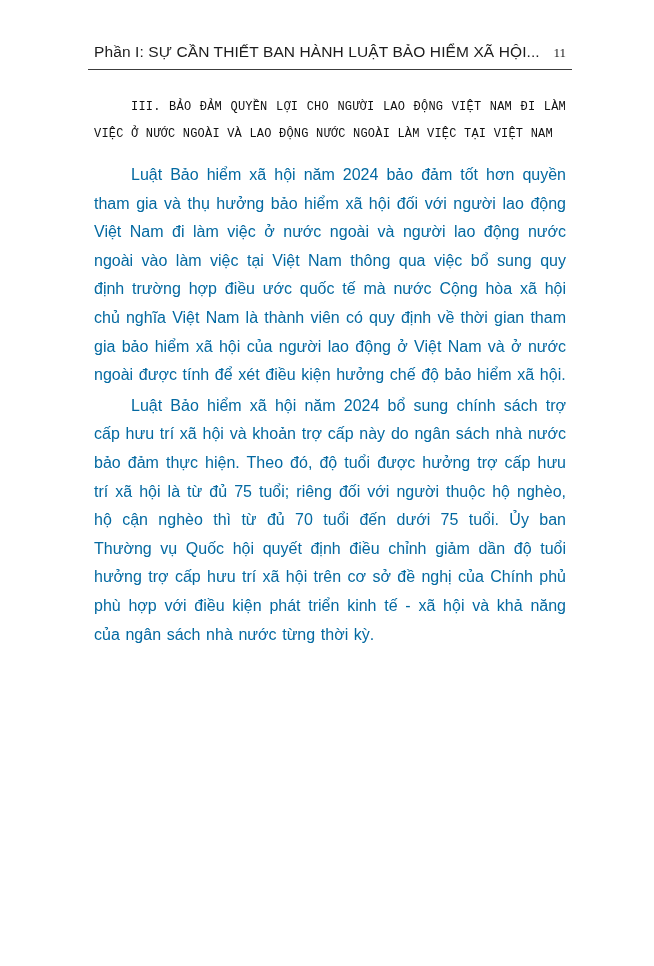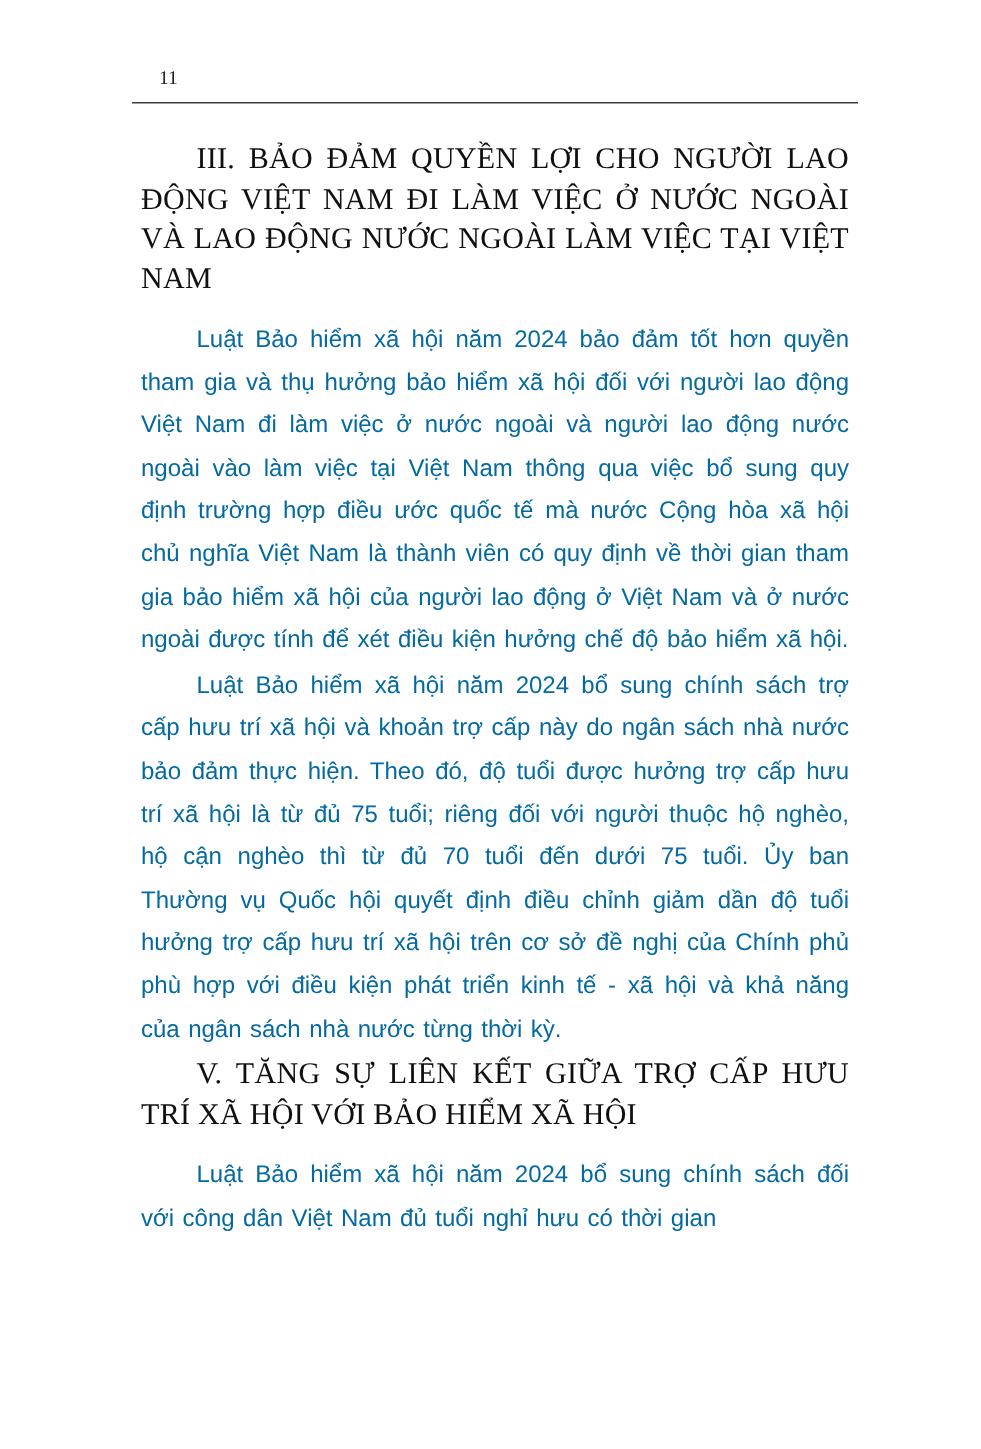--- a/index.html
+++ b/index.html
@@ -39,22 +39,22 @@
   .head-rule {
     border: none;
     border-top: 1.6px solid #3c3c3c;
     margin: 7px -6px 0 -6px;
   }
   
   .content {
     margin-top: 24px;
   }
   .section-heading {
-    font-family: Liberation Serif, serif;
-    font-size: 20px;
+    font-family: Liberation Mono, monospace;
+    font-size: 12px;
     font-weight: normal;
     line-height: 26.5px;
     letter-spacing: 0.2px;
     text-align: justify;
     text-indent: 37px;
     margin: 23px 0 14px 0;
     color: #101010;
   }
   .section-heading:first-child {
     margin-top: 0;
@@ -70,36 +70,33 @@
     word-spacing: 1.2px;
   }
 </style>
 </head>
 <body>
 
 <div class="page">
 
   <header>
     <div class="running-head">
+      <span class="rh-title">Phần I: SỰ CẦN THIẾT BAN HÀNH LUẬT BẢO HIỂM XÃ HỘI...</span>
       <span class="rh-page">11</span>
     </div>
     <hr class="head-rule">
   </header>
 
   <main class="content">
 
     <section>
       <h2 class="section-heading">III. BẢO ĐẢM QUYỀN LỢI CHO NGƯỜI LAO ĐỘNG VIỆT NAM ĐI LÀM VIỆC Ở NƯỚC NGOÀI VÀ LAO ĐỘNG NƯỚC NGOÀI LÀM VIỆC TẠI VIỆT NAM</h2>
       <p class="para">Luật Bảo hiểm xã hội năm 2024 bảo đảm tốt hơn quyền tham gia và thụ hưởng bảo hiểm xã hội đối với người lao động Việt Nam đi làm việc ở nước ngoài và người lao động nước ngoài vào làm việc tại Việt Nam thông qua việc bổ sung quy định trường hợp điều ước quốc tế mà nước Cộng hòa xã hội chủ nghĩa Việt Nam là thành viên có quy định về thời gian tham gia bảo hiểm xã hội của người lao động ở Việt Nam và ở nước ngoài được tính để xét điều kiện hưởng chế độ bảo hiểm xã hội.</p>
     </section>
 
     <section>
       <p class="para">Luật Bảo hiểm xã hội năm 2024 bổ sung chính sách trợ cấp hưu trí xã hội và khoản trợ cấp này do ngân sách nhà nước bảo đảm thực hiện. Theo đó, độ tuổi được hưởng trợ cấp hưu trí xã hội là từ đủ 75 tuổi; riêng đối với người thuộc hộ nghèo, hộ cận nghèo thì từ đủ 70 tuổi đến dưới 75 tuổi. Ủy ban Thường vụ Quốc hội quyết định điều chỉnh giảm dần độ tuổi hưởng trợ cấp hưu trí xã hội trên cơ sở đề nghị của Chính phủ phù hợp với điều kiện phát triển kinh tế - xã hội và khả năng của ngân sách nhà nước từng thời kỳ.</p>
     </section>
 
-    <section>
-      <h2 class="section-heading">V. TĂNG SỰ LIÊN KẾT GIỮA TRỢ CẤP HƯU TRÍ XÃ HỘI VỚI BẢO HIỂM XÃ HỘI</h2>
-      <p class="para">Luật Bảo hiểm xã hội năm 2024 bổ sung chính sách đối với công dân Việt Nam đủ tuổi nghỉ hưu có thời gian</p>
-    </section>
 
   </main>
 
 </div>
 
 </body></html>

